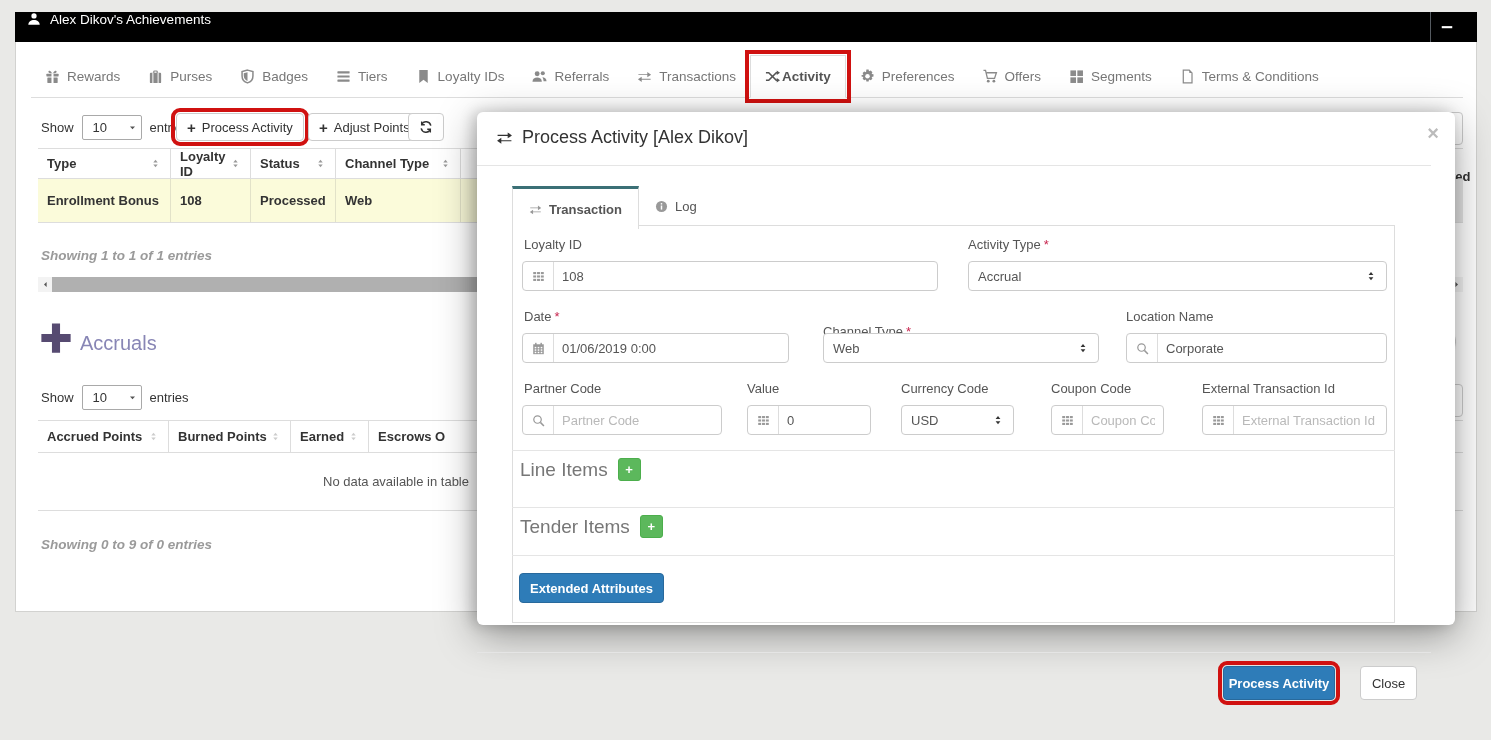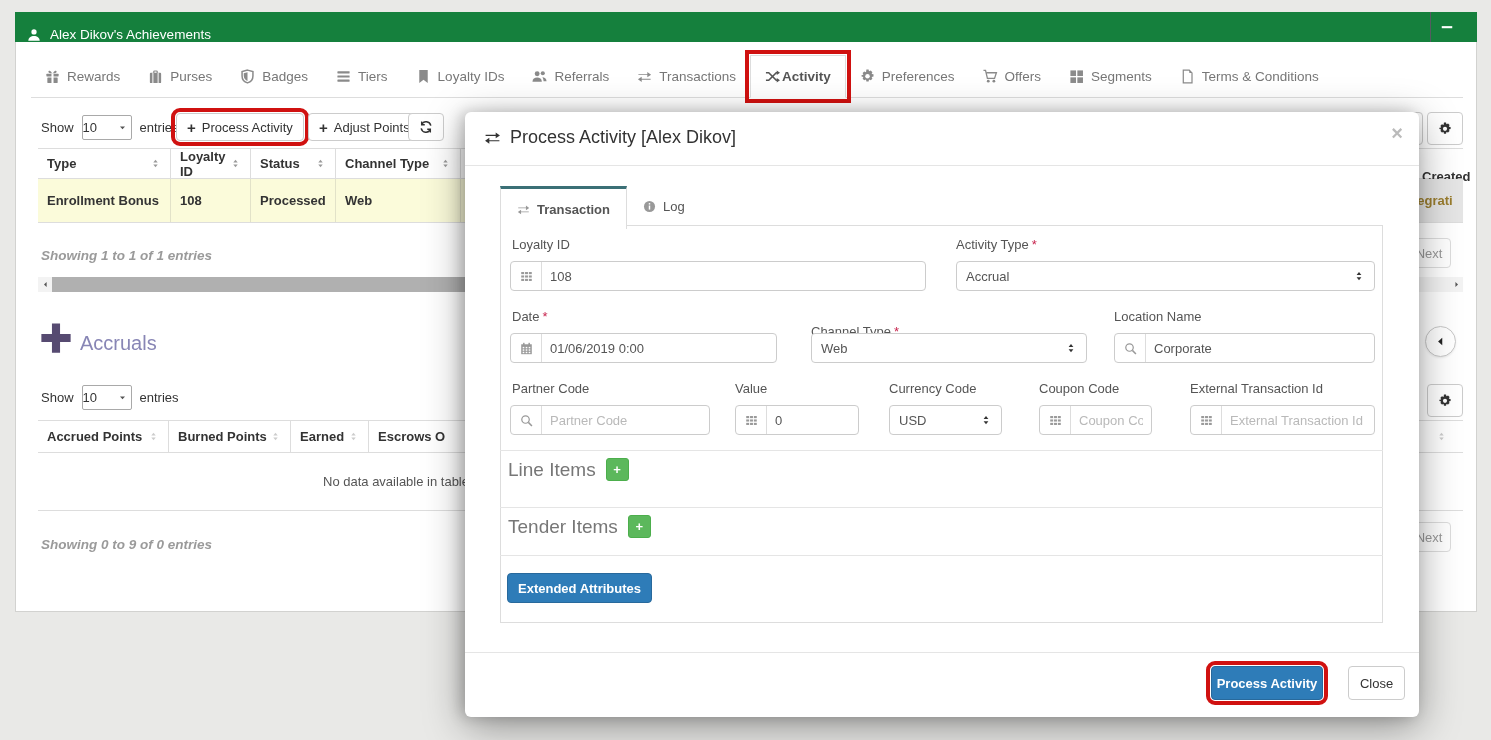--- a/index.html
+++ b/index.html
@@ -4,21 +4,21 @@
 <style>
   html,body{margin:0;padding:0;}
   body{font-family:"Liberation Sans",sans-serif;background:#e9e9e7;}
   #screen{position:relative;width:1491px;height:740px;overflow:hidden;background:#e9e9e7;font-size:13px;color:#333;}
   .abs{position:absolute;}
   .flex{display:flex;align-items:center;}
   .ic{display:inline-flex;align-items:center;justify-content:center;}
   .ic svg{width:1em;height:1em;display:block;}
 
   
-  .win-header{left:15px;top:12px;width:1462px;height:30px;background:#15803d;color:#fff;display:flex;align-items:flex-end;padding:0 12px;box-sizing:border-box;}
+  .win-header{left:15px;top:12px;width:1462px;height:30px;background:#000000;color:#fff;display:flex;align-items:flex-start;padding:0 12px;box-sizing:border-box;}
   .win-header .ic{font-size:14px;margin-right:9px;color:#fff;}
   .win-title{font-size:13.5px;}
   .win-divider{position:absolute;right:46px;top:0;height:30px;border-left:1px solid #555b61;}
   .win-min{position:absolute;right:14px;top:8px;font-size:14px;color:#fff;cursor:pointer;}
 
   
   .panel{left:15px;top:42px;width:1462px;height:570px;background:#fff;border:1px solid #d2d2d0;border-top:none;box-sizing:border-box;}
   .panel > .abs{box-sizing:border-box;}
 
   
@@ -28,42 +28,42 @@
   .tab.active{background:#fff;border:1px solid #ddd;border-bottom:1px solid #fff;margin-bottom:-1px;color:#555;font-weight:bold;gap:2px;}
   .tab.active .ic{color:#555;}
   .hl-red{outline:4px solid #d01110;outline-offset:1px;}
 
   
   .btn{display:inline-flex;align-items:center;justify-content:center;gap:6px;background:#fff;border:1px solid #ccc;border-radius:4px;color:#333;font-size:13px;height:28px;padding:0 10px;cursor:pointer;box-sizing:border-box;white-space:nowrap;}
   .btn .plus{font-weight:bold;font-size:15px;line-height:1;}
   .btn-primary{background:#2e7cb8;border-color:#28699c;color:#fff;font-weight:bold;}
   .btn-muted{color:#999;border-color:#ddd;}
   .iconbtn{width:36px;}
-  .selbox{display:inline-flex;align-items:center;justify-content:space-between;width:44px;height:23px;border:1px solid #a9a9a9;border-radius:2px;padding:0 4px 0 0;background:#fff;cursor:pointer;}
+  .selbox{display:inline-flex;align-items:center;justify-content:space-between;width:44px;height:23px;border:1px solid #a9a9a9;border-radius:2px;padding:0 4px 0 10px;background:#fff;cursor:pointer;}
   .selbox .ic{font-size:9px;color:#555;}
 
   
   .thstrip{border-top:1px solid #ddd;border-bottom:1px solid #ddd;background:#fff;display:flex;}
   .thcell{display:flex;align-items:center;justify-content:space-between;padding:0 9px;font-weight:bold;color:#333;border-right:1px solid #ddd;box-sizing:border-box;cursor:pointer;}
   .sort{font-size:11px;color:#999;}
   .sort-light{font-size:11px;color:#ccc;}
   .rowstrip{background:#fbfbda;border-bottom:1px solid #ddd;display:flex;}
   .tdcell{display:flex;align-items:center;padding:0 9px;font-weight:bold;color:#333;border-right:1px solid #e2e2c8;box-sizing:border-box;}
   .summary{font-style:italic;font-weight:bold;color:#9a9a9a;font-size:13.5px;}
 
   
   .hscroll{background:#f3f3f3;display:flex;align-items:center;}
   .hs-arrow{width:14px;height:15px;display:flex;align-items:center;justify-content:center;font-size:7px;color:#555;background:#f3f3f3;cursor:pointer;}
   .hs-thumb{height:15px;background:#b0b0b0;cursor:pointer;}
 
   .accr-plus{color:#564a71;font-size:36px;}
   .accr-title{color:#8886b5;font-size:20px;}
 
   
-  .modal{left:465px;top:112px;width:954px;height:605px;background:#fff;border-radius:6px;box-shadow:0 10px 40px rgba(0,0,0,.38), -4px 0 14px rgba(0,0,0,.18);z-index:10;}
+  .modal{left:477px;top:112px;width:954px;height:513px;background:#fff;border-radius:6px;box-shadow:0 10px 40px rgba(0,0,0,.38), -4px 0 14px rgba(0,0,0,.18);z-index:10;padding-left:24px;}
   .modal .abs{box-sizing:border-box;}
   .m-title{left:19px;top:15px;display:flex;align-items:center;gap:9px;font-size:18px;color:#333;}
   .m-title .ic{font-size:17px;color:#333;}
   .m-close{right:16px;top:10px;font-size:20px;color:#bbb;cursor:pointer;font-weight:bold;}
   .m-hdr-line{left:0;top:53px;width:954px;border-top:1px solid #e5e5e5;}
   .m-nav{left:35px;top:74px;display:flex;z-index:2;}
   .m-tab{display:flex;align-items:center;gap:7px;padding:0 16px;height:40px;color:#555;cursor:pointer;font-size:13px;}
   .m-tab .ic{font-size:13px;color:#999;}
   .m-tab.active{background:#fff;border:1px solid #ddd;border-top:3px solid #3b7076;border-bottom:none;font-weight:bold;}
   .m-box{left:35px;top:113px;width:883px;height:398px;border:1px solid #ddd;}

